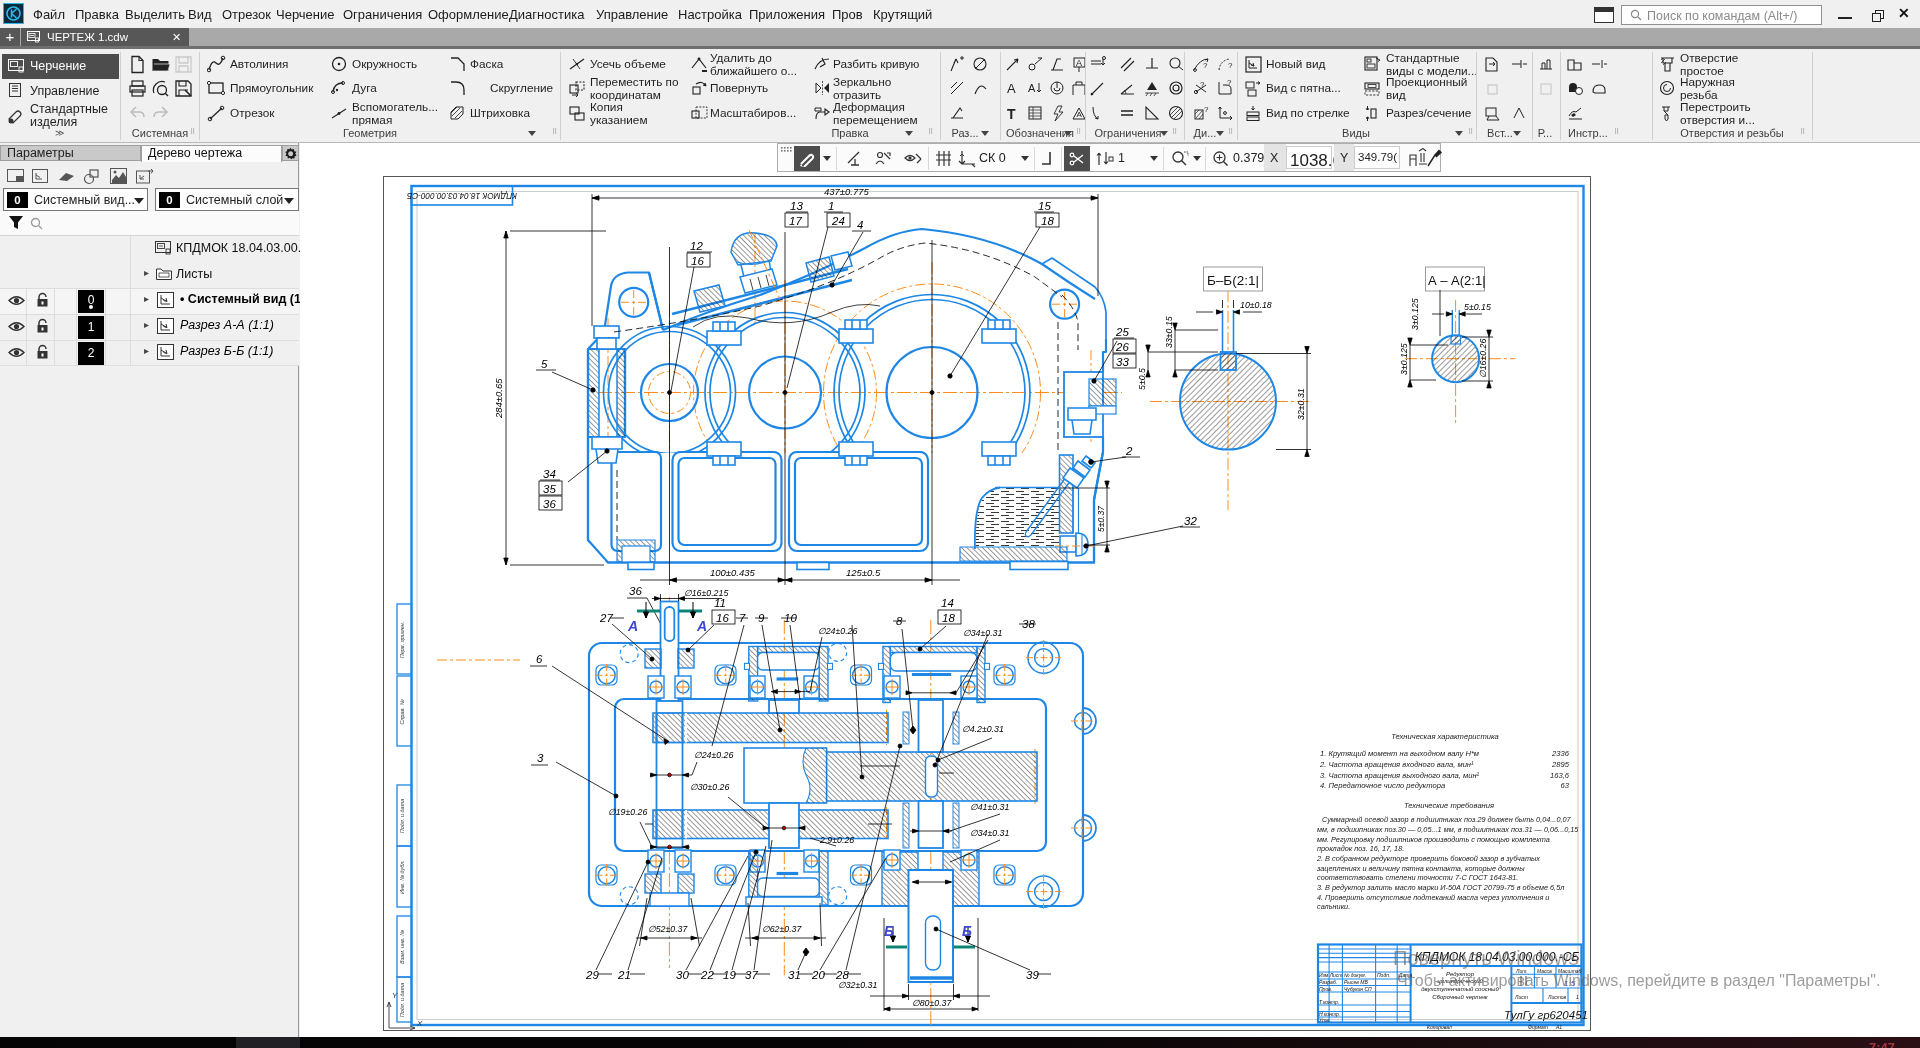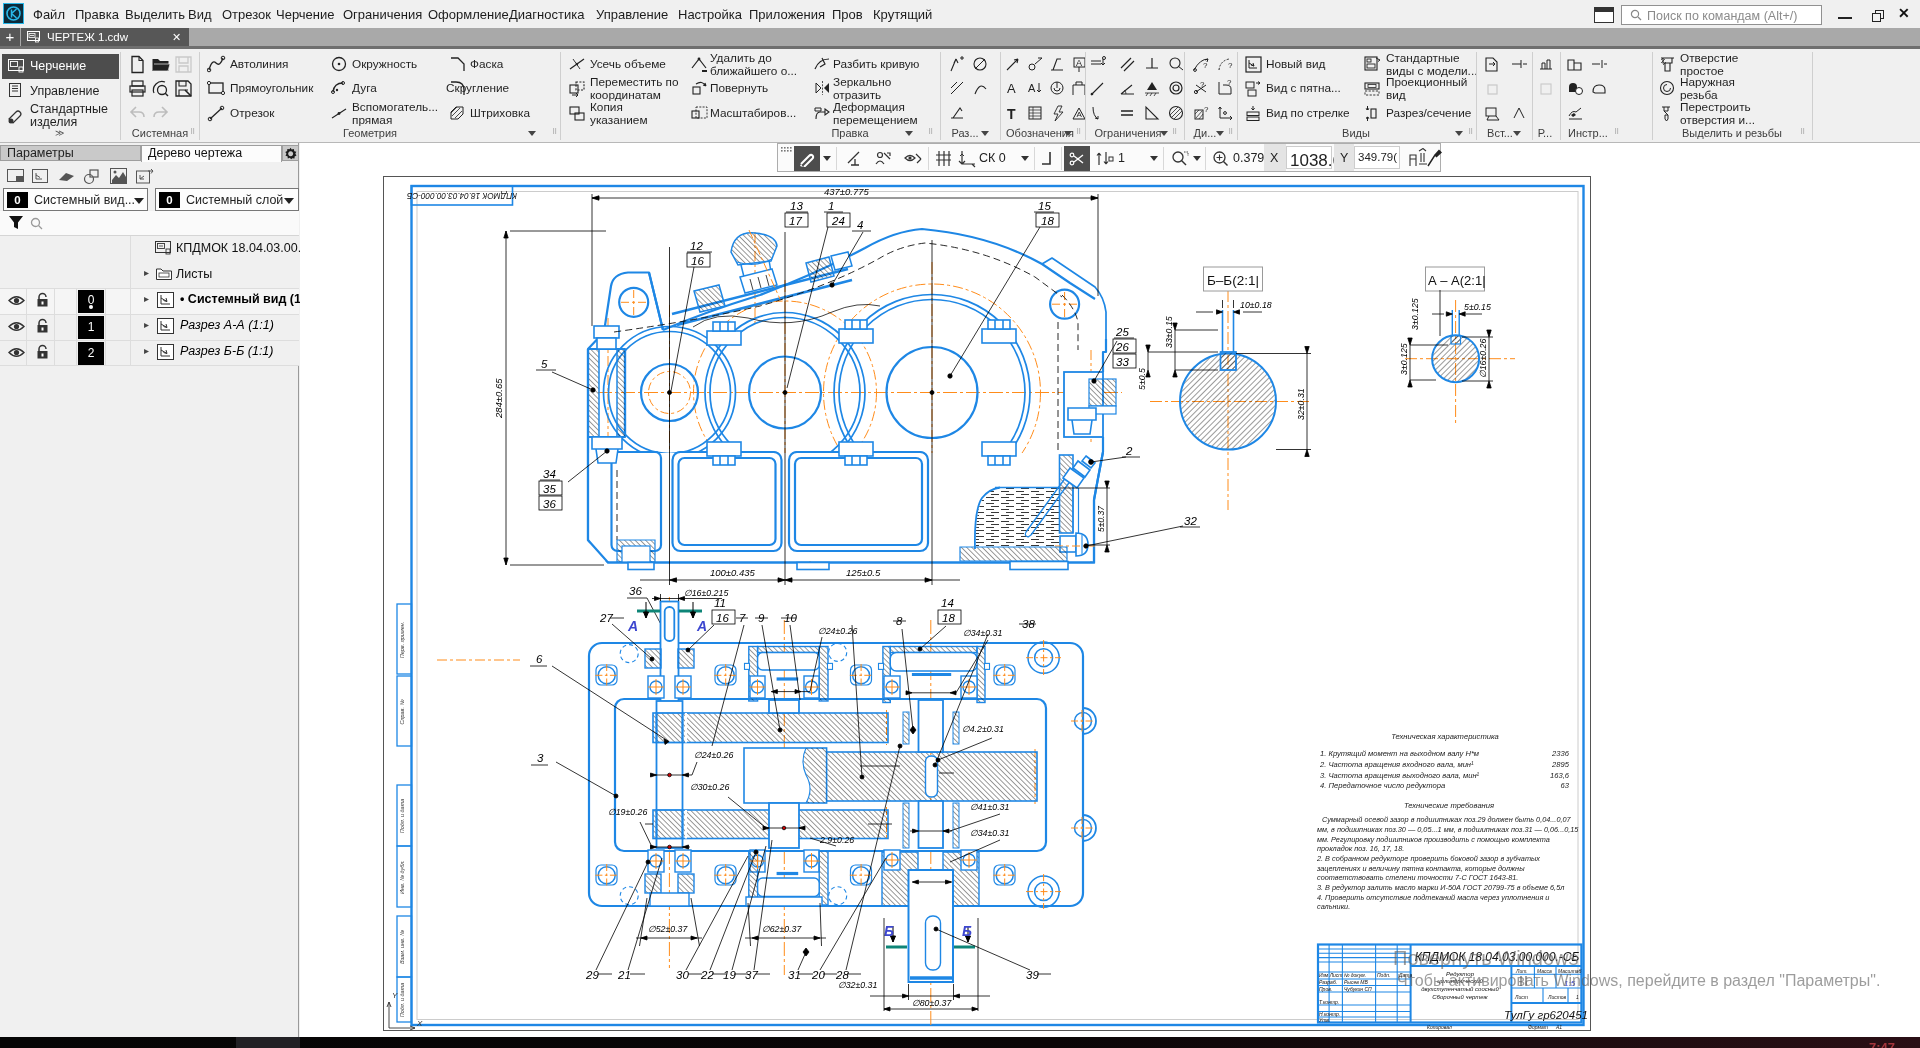--- a/index.html
+++ b/index.html
@@ -177,21 +177,21 @@
     </svg>
  <span class="rtxt" style="left:352px;top:101px">Вспомогатель...<br>прямая</span>
  <svg class="ricon" style="left:448px;top:55px" viewBox="0 0 19 19">
       <path d="M3 3 H10 L16 9 V16" fill="none" stroke="#222" stroke-width="1.3"></path>
       <line x1="10" y1="3" x2="16" y2="9" stroke="#222" stroke-width="0.9"></line>
     </svg>
  <span class="rtxt" style="left:470px;top:58px">Фаска</span>
  <svg class="ricon" style="left:448px;top:79px" viewBox="0 0 19 19">
       <path d="M3 3 H8 Q16 3 16 11 V16" fill="none" stroke="#222" stroke-width="1.3"></path>
     </svg>
- <span class="rtxt" style="left:446px;top:82px">Скругление</span>
+ <span class="rtxt" style="left:490px;top:82px">Скругление</span>
  <svg class="ricon" style="left:448px;top:104px" viewBox="0 0 19 19">
       <path d="M3 8 L8 3 H15 L15 10 L10 15 H3 Z" fill="none" stroke="#222" stroke-width="1"></path>
       <path d="M4 12 L12 4 M7 14 L14 7 M3 9 L9 3" stroke="#222" stroke-width="0.8"></path>
     </svg>
  <span class="rtxt" style="left:470px;top:107px">Штриховка</span>
  <div class="rlbl" style="left:200px;width:340px">Геометрия</div>
     <div class="drop" style="left:528px"></div>
     <span class="grip" style="left:552px">⠿</span>
  <div class="rsep" style="left:560px"></div>
 
@@ -496,21 +496,21 @@
  <span class="rtxt" style="left:1680px;top:52px">Отверстие<br>простое</span>
  <svg class="ricon" style="left:1658px;top:79px" viewBox="0 0 19 19">
       <circle cx="9" cy="9" r="6.5" fill="none" stroke="#222" stroke-width="1.1"></circle>
       <path d="M9 5.5 a3.5 3.5 0 1 0 3.5 3.5" fill="none" stroke="#222"></path>
     </svg>
  <span class="rtxt" style="left:1680px;top:76px">Наружная<br>резьба</span>
  <svg class="ricon" style="left:1658px;top:104px" viewBox="0 0 19 19">
       <path d="M4 3 h8 M6 3 v4 h4 V3 M6 7 l4 4 M7 11 h3 v4 l-1.5 2 -1.5-2 z" fill="none" stroke="#222"></path>
     </svg>
  <span class="rtxt" style="left:1680px;top:101px">Перестроить<br>отверстия и...</span>
- <div class="rlbl" style="left:1652px;width:160px">Выделить и резьбы</div>
+ <div class="rlbl" style="left:1652px;width:160px">Отверстия и резьбы</div>
     <span class="grip" style="left:1800px">⠿</span>
  <div class="rsep" style="left:1812px"></div>
 </div>
 <div id="leftpanel">
 
  <div class="abs" style="left:0;top:2px;width:141px;height:16px;background:#c9c9c9;border:1px solid #9e9e9e"></div>
  <span class="abs" style="left:7px;top:3px;font-size:12.5px;color:#222">Параметры</span>
  <div class="abs" style="left:141px;top:2px;width:141px;height:17px;background:#fcfcfc;border:1px solid #9e9e9e;border-bottom:none"></div>
  <span class="abs" style="left:148px;top:3px;font-size:12.5px;color:#111">Дерево чертежа</span>
  <div class="abs" style="left:282px;top:2px;width:17px;height:16px;background:#c9c9c9;border:1px solid #9e9e9e"></div>

